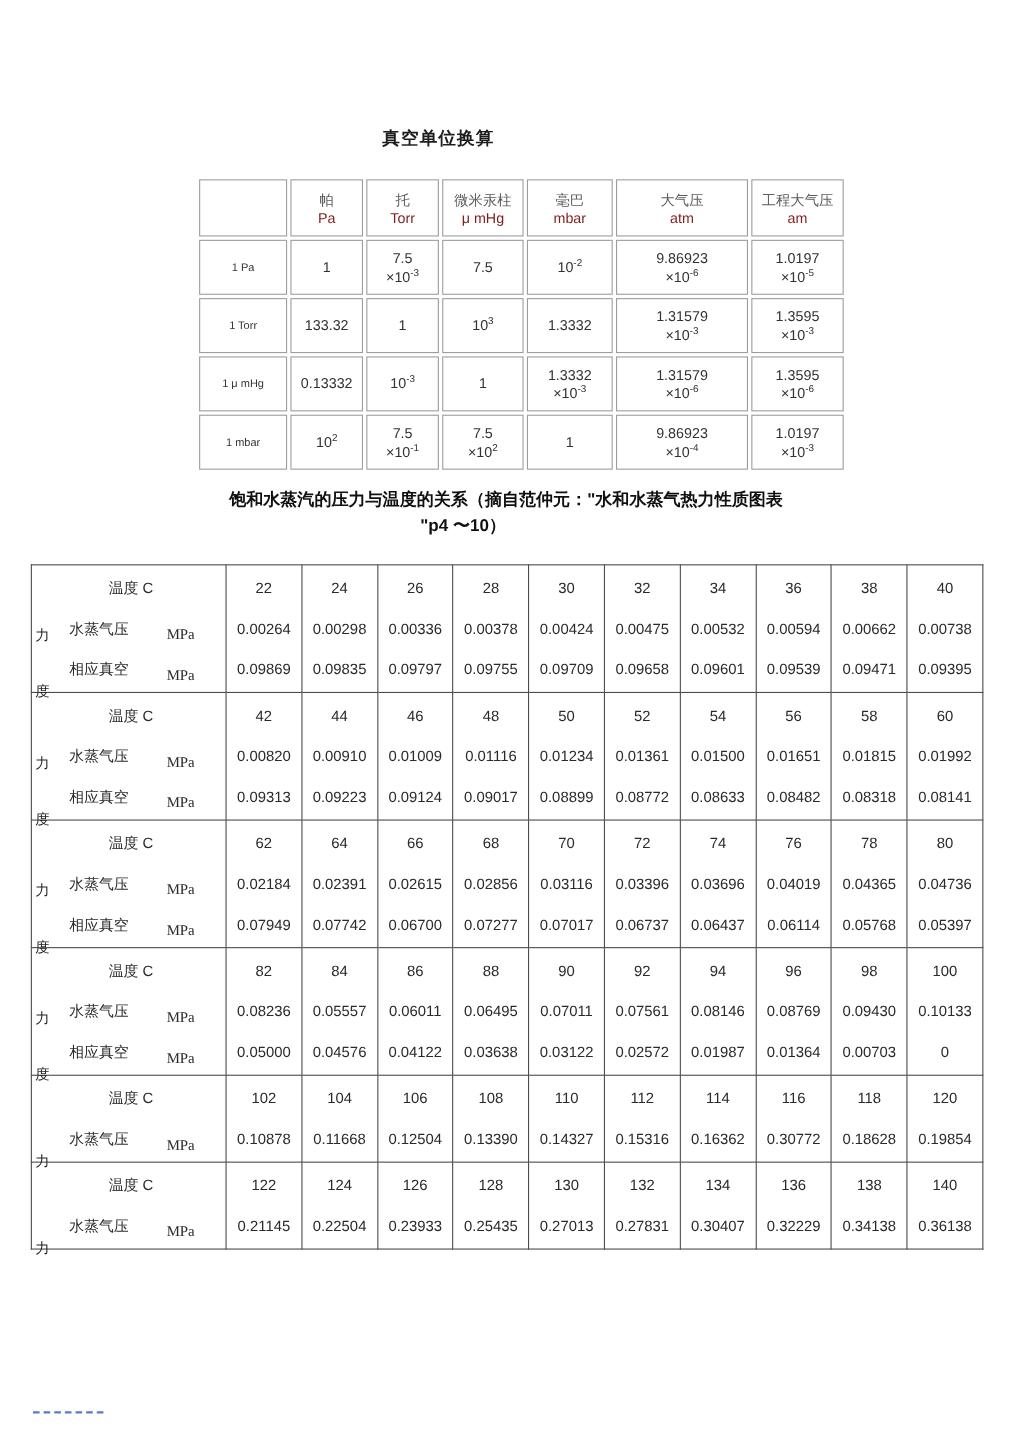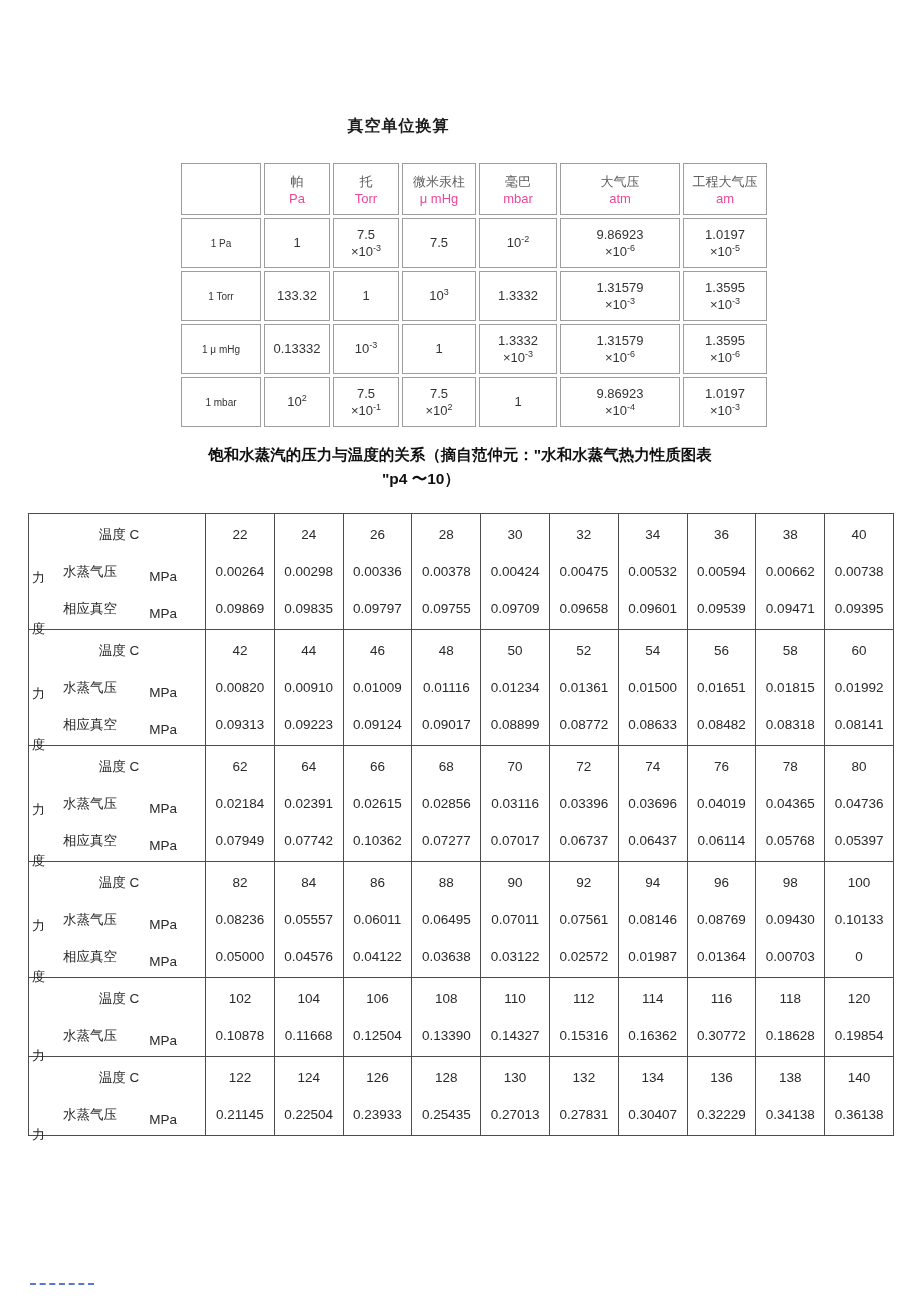--- a/index.html
+++ b/index.html
@@ -9,40 +9,40 @@
     font-size:16px;font-weight:bold;color:#1d1d1d;letter-spacing:1px;}
 
   
   .conv-wrap{position:absolute;left:178px;top:160px;}
   table.conv{border-collapse:separate;border-spacing:3px;}
   table.conv td{border:1px solid #9d9d9d;text-align:center;vertical-align:middle;
     padding:0 3px;font-size:13px;color:#333;background:#fff;}
   table.conv tr.hdr td{height:50px;}
   table.conv tr.dat td{height:48px;}
   .conv .cn{font-size:13px;color:#5d5d5d;line-height:17px;margin-top:2px;}
-  .conv .en{font-size:13px;color:#ec4899;line-height:18px;}
+  .conv .en{font-size:13px;color:#7f1d1d;line-height:18px;}
   .conv .one{line-height:16px;}
   .conv .two div{line-height:17px;}
   .conv sup{font-size:9px;line-height:0;}
   .conv .rowlab{font-size:10px;}
 
   
   .caption{position:absolute;top:443px;left:0;width:920px;text-align:center;
     font-weight:bold;font-size:15.5px;color:#101010;line-height:24px;}
   .caption .l2{margin-left:-78px;}
 
   
   .vapor-wrap{position:absolute;left:28px;top:513px;width:866px;}
   table.vapor{border-collapse:collapse;table-layout:fixed;width:866px;}
   table.vapor td{border:1px solid #4c4c4c;vertical-align:middle;padding:2px 0;background:#fff;}
   .vapor .line{height:37px;line-height:37px;font-size:13.5px;text-align:center;color:#2a2a2a;
     white-space:nowrap;overflow:visible;}
   .vapor .labwrap{position:relative;width:100%;height:100%;}
   .vapor .lab-temp{text-align:center;padding-left:4px;}
-  .vapor .lab-row{display:flex;align-items:center;text-align:center;}
+  .vapor .lab-row{display:flex;align-items:center;text-align:center;font-family:Liberation Serif, serif;}
   .vapor .lab-name{margin-left:34px;}
   .vapor .lab-unit{margin-left:auto;margin-right:28px;position:relative;top:5px;}
   .vapor .side{position:absolute;left:3px;font-size:13px;line-height:14px;color:#222;z-index:2;}
   .vapor .side-mid{top:55px;}
   .vapor .side-bot{top:calc(100% - 5px);}
 
   .blue-dash{position:absolute;left:30px;top:1283px;width:64px;height:0;
     border-top:2px dashed #3a62c9;opacity:.85;}
 </style>
 </head>
@@ -393,21 +393,21 @@
             <div class="line">0.07949</div>
           </td>
           <td>
             <div class="line">64</div>
             <div class="line">0.02391</div>
             <div class="line">0.07742</div>
           </td>
           <td>
             <div class="line">66</div>
             <div class="line">0.02615</div>
-            <div class="line">0.10362</div>
+            <div class="line">0.06700</div>
           </td>
           <td>
             <div class="line">68</div>
             <div class="line">0.02856</div>
             <div class="line">0.07277</div>
           </td>
           <td>
             <div class="line">70</div>
             <div class="line">0.03116</div>
             <div class="line">0.07017</div>

